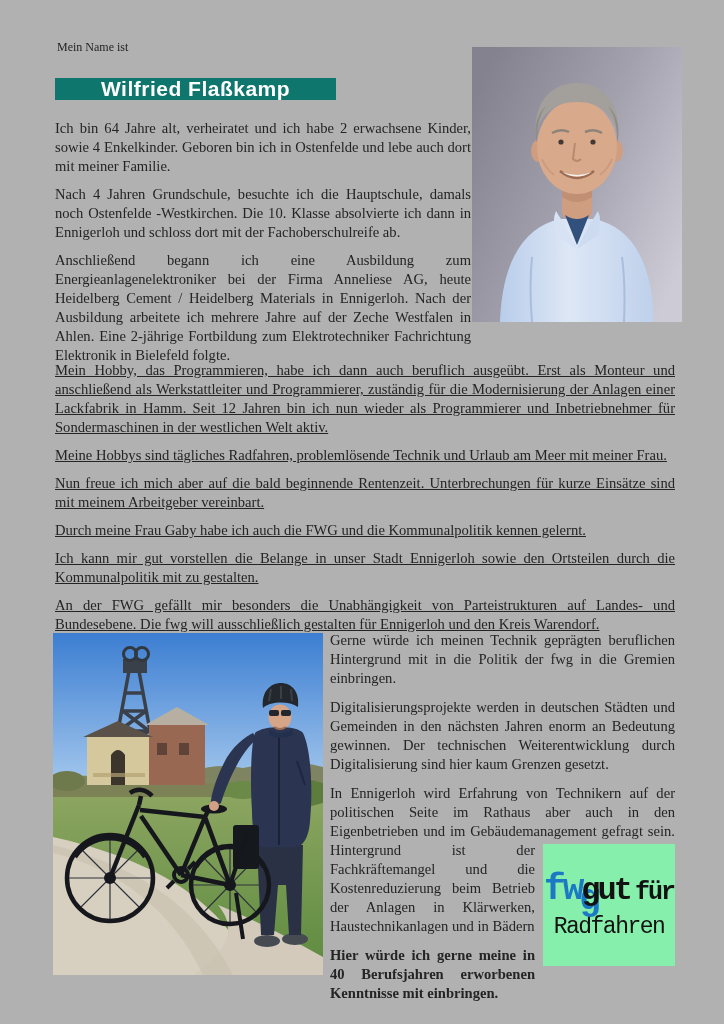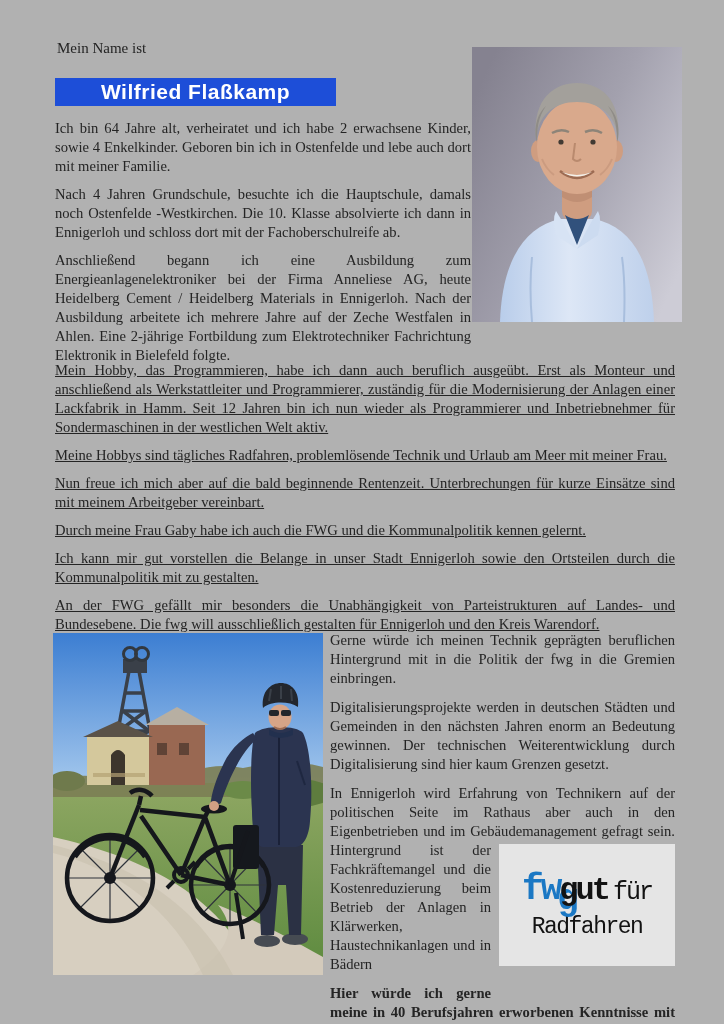--- a/index.html
+++ b/index.html
@@ -1,41 +1,41 @@
 <!DOCTYPE html>
 <html lang="de"><head>
 <meta charset="utf-8">
 <style>
   html,body{margin:0;padding:0;background:#b1b1b1;}
   .page{position:relative;width:724px;height:1024px;background:#b1b1b1;overflow:hidden;
         font-family:"Liberation Serif","DejaVu Serif",serif;color:#242424;}
-  .intro{position:absolute;left:57px;top:40px;font-size:15px;}
-  .banner{position:absolute;left:55px;top:78px;width:281px;height:28px;background:#1d4ed8;
+  .intro{position:absolute;left:57px;top:40px;font-size:12px;}
+  .banner{position:absolute;left:55px;top:78px;width:281px;height:22px;background:#0f766e;
           display:flex;align-items:center;justify-content:center;}
   .banner span{color:#ffffff;font-family:"Liberation Sans",sans-serif;font-weight:bold;
                font-size:21px;letter-spacing:.5px;}
   .colA{position:absolute;left:55px;top:119px;width:416px;}
   .colB{position:absolute;left:55px;top:361px;width:620px;text-decoration:underline;}
   .colC{position:absolute;left:330px;top:631px;width:345px;}
   p.j{margin:0 0 9px 0;text-align:justify;font-size:14.6px;line-height:19px;}
   .colC p.j{margin-bottom:10px;}
   p.bold{font-weight:bold;}
   .portrait{position:absolute;left:472px;top:47px;width:210px;height:275px;}
   .bikephoto{position:absolute;left:53px;top:633px;width:270px;height:342px;}
   .portrait svg,.bikephoto svg{display:block;}
   
-  .logo-box{float:right;width:176px;height:122px;background:#e5e5e5;margin:3px 0 20px 8px;
+  .logo-box{float:right;width:132px;height:122px;background:#86efac;margin:3px 0 20px 8px;
             display:flex;flex-direction:column;align-items:center;justify-content:center;
             font-family:"Liberation Mono",monospace;}
   .l1{display:flex;align-items:baseline;white-space:nowrap;line-height:1;}
   .lfw{color:#1b78c4;font-weight:bold;font-size:36px;letter-spacing:-3px;}
   .lgw{position:relative;display:inline-block;}
   .lgb{position:absolute;left:-2px;top:7px;color:#1b78c4;font-weight:bold;font-size:36px;letter-spacing:-3px;}
   .lgut{position:relative;color:#121212;font-weight:bold;font-size:32px;letter-spacing:-3px;z-index:1;}
-  .lfuer{color:#121212;font-size:25px;margin-left:5px;letter-spacing:-2px;}
+  .lfuer{color:#121212;font-size:25px;margin-left:5px;letter-spacing:-2px;font-weight:bold;}
   .l2{color:#121212;font-size:23px;letter-spacing:-1.5px;margin-top:8px;line-height:1;}
 </style>
 </head>
 <body>
 
 <div class="page">
 
   <div class="intro">Mein Name ist</div>
 
   <div class="banner">

